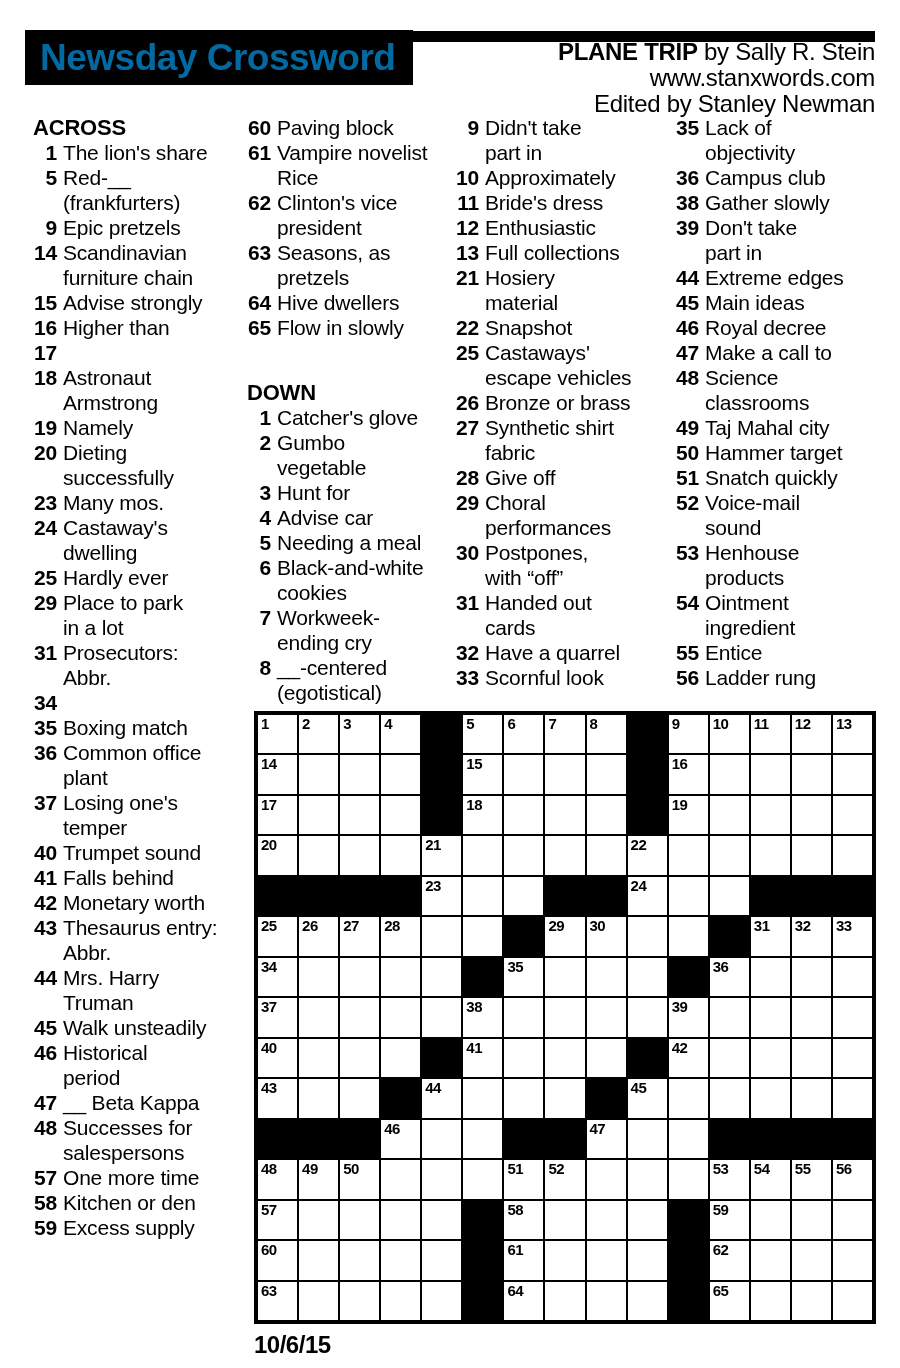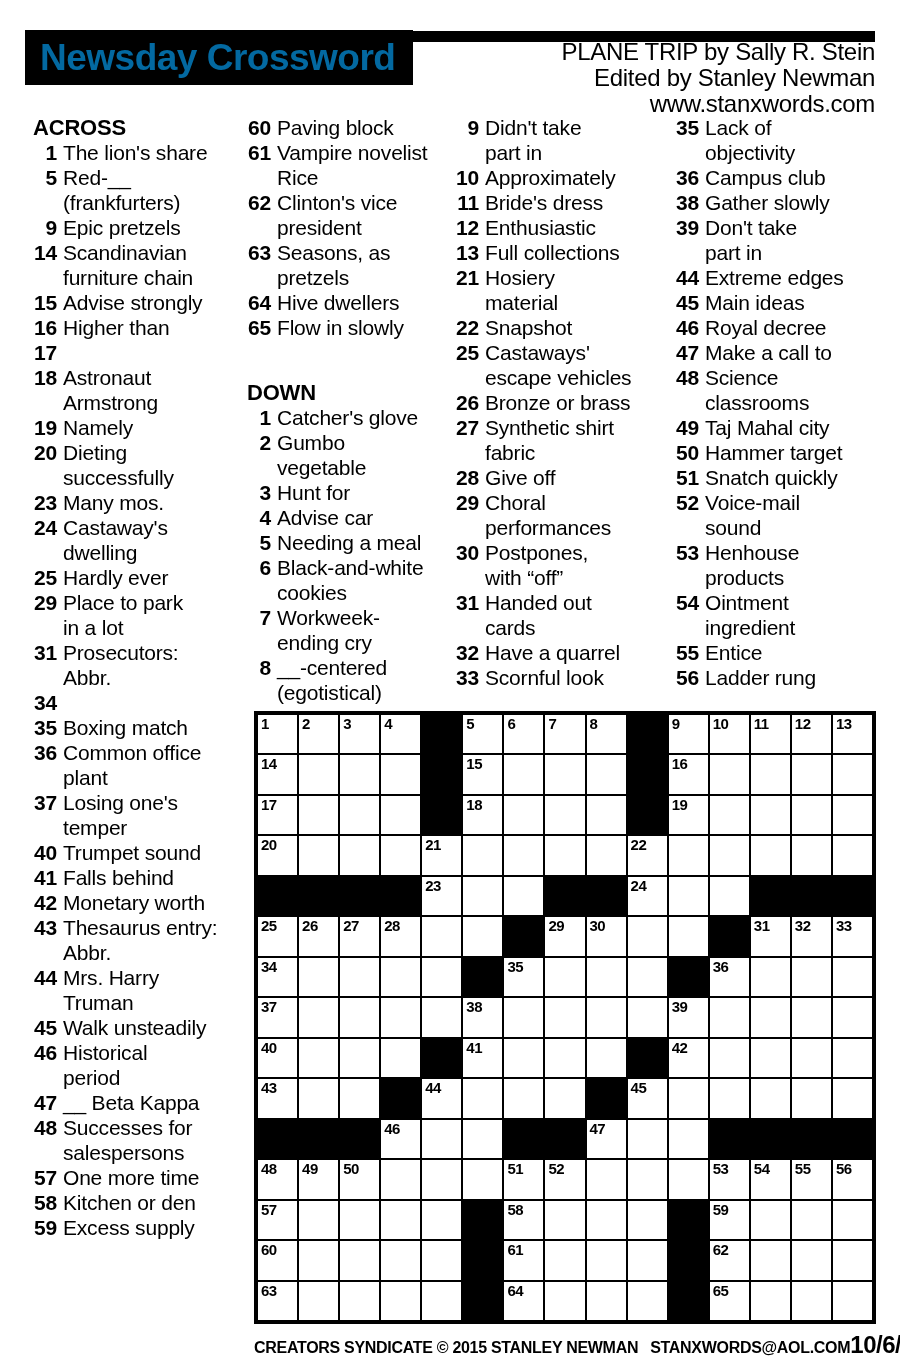--- a/index.html
+++ b/index.html
@@ -11,21 +11,21 @@
   
   .masthead-box { position: absolute; left: 25px; top: 30px; width: 388px; height: 55px;
                   background: #000; display: flex; align-items: center; z-index: 2; }
   .masthead-box span { color: #0369a1; font-size: 37px; font-weight: bold; padding-left: 15px;
                        letter-spacing: -0.5px; white-space: nowrap; }
   .top-rule { position: absolute; left: 405px; top: 31px; width: 470px; height: 11px; background: #000; }
 
   
   .header-right { position: absolute; left: 450px; top: 39px; width: 425px; text-align: right;
                   font-size: 24px; line-height: 26px; letter-spacing: -0.3px; }
-  .header-right .bold { font-weight: normal; text-align: right; }
+  .header-right .bold { font-weight: bold; text-align: right; }
 
   
   .clue-col { position: absolute; top: 115px; font-size: 21px; line-height: 25px; letter-spacing: -0.2px; }
   .col-0 { left: 33px;  width: 205px; }
   .col-1 { left: 247px; width: 213px; }
   .col-2 { left: 455px; width: 212px; }
   .col-3 { left: 675px; width: 206px; }
   .clue-heading { font-weight: bold; font-size: 22px; line-height: 25px; }
   .clue-heading + .clue { margin-top: 0; }
   .clue-col .clue-heading:not(:first-child) { margin-top: 40px; }
@@ -55,22 +55,22 @@
 
 <div id="page">
 
   <div class="masthead-box">
     <span>Newsday Crossword</span>
   </div>
   <div class="top-rule"></div>
 
   <div class="header-right">
     <div><span class="bold">PLANE TRIP</span><span> by Sally R. Stein</span></div>
+    <div>www.stanxwords.com</div>
     <div>Edited by Stanley Newman</div>
-    <div>www.stanxwords.com</div>
   </div>
 
   <div class="clue-col col-0">
       <div class="clue-heading">ACROSS</div>
       <div class="clue">
         <span class="clue-num">1</span>
         <span class="clue-text">The lion's share</span>
       </div>
       <div class="clue">
         <span class="clue-num">5</span>
@@ -772,19 +772,16 @@
       <div class="cell black"></div>
       <div class="cell">
         <span class="cell-num">65</span>
       </div>
       <div class="cell"></div>
       <div class="cell"></div>
       <div class="cell"></div>
     </div>
 
   <div class="footer">
-    <div class="footer-left">
-      <span>CREATORS SYNDICATE © 2015 STANLEY NEWMAN</span><span class="email">STANXWORDS@AOL.COM</span>
-    </div>
     <div class="footer-date">10/6/15</div>
   </div>
 
 </div>
 
 </body></html>

